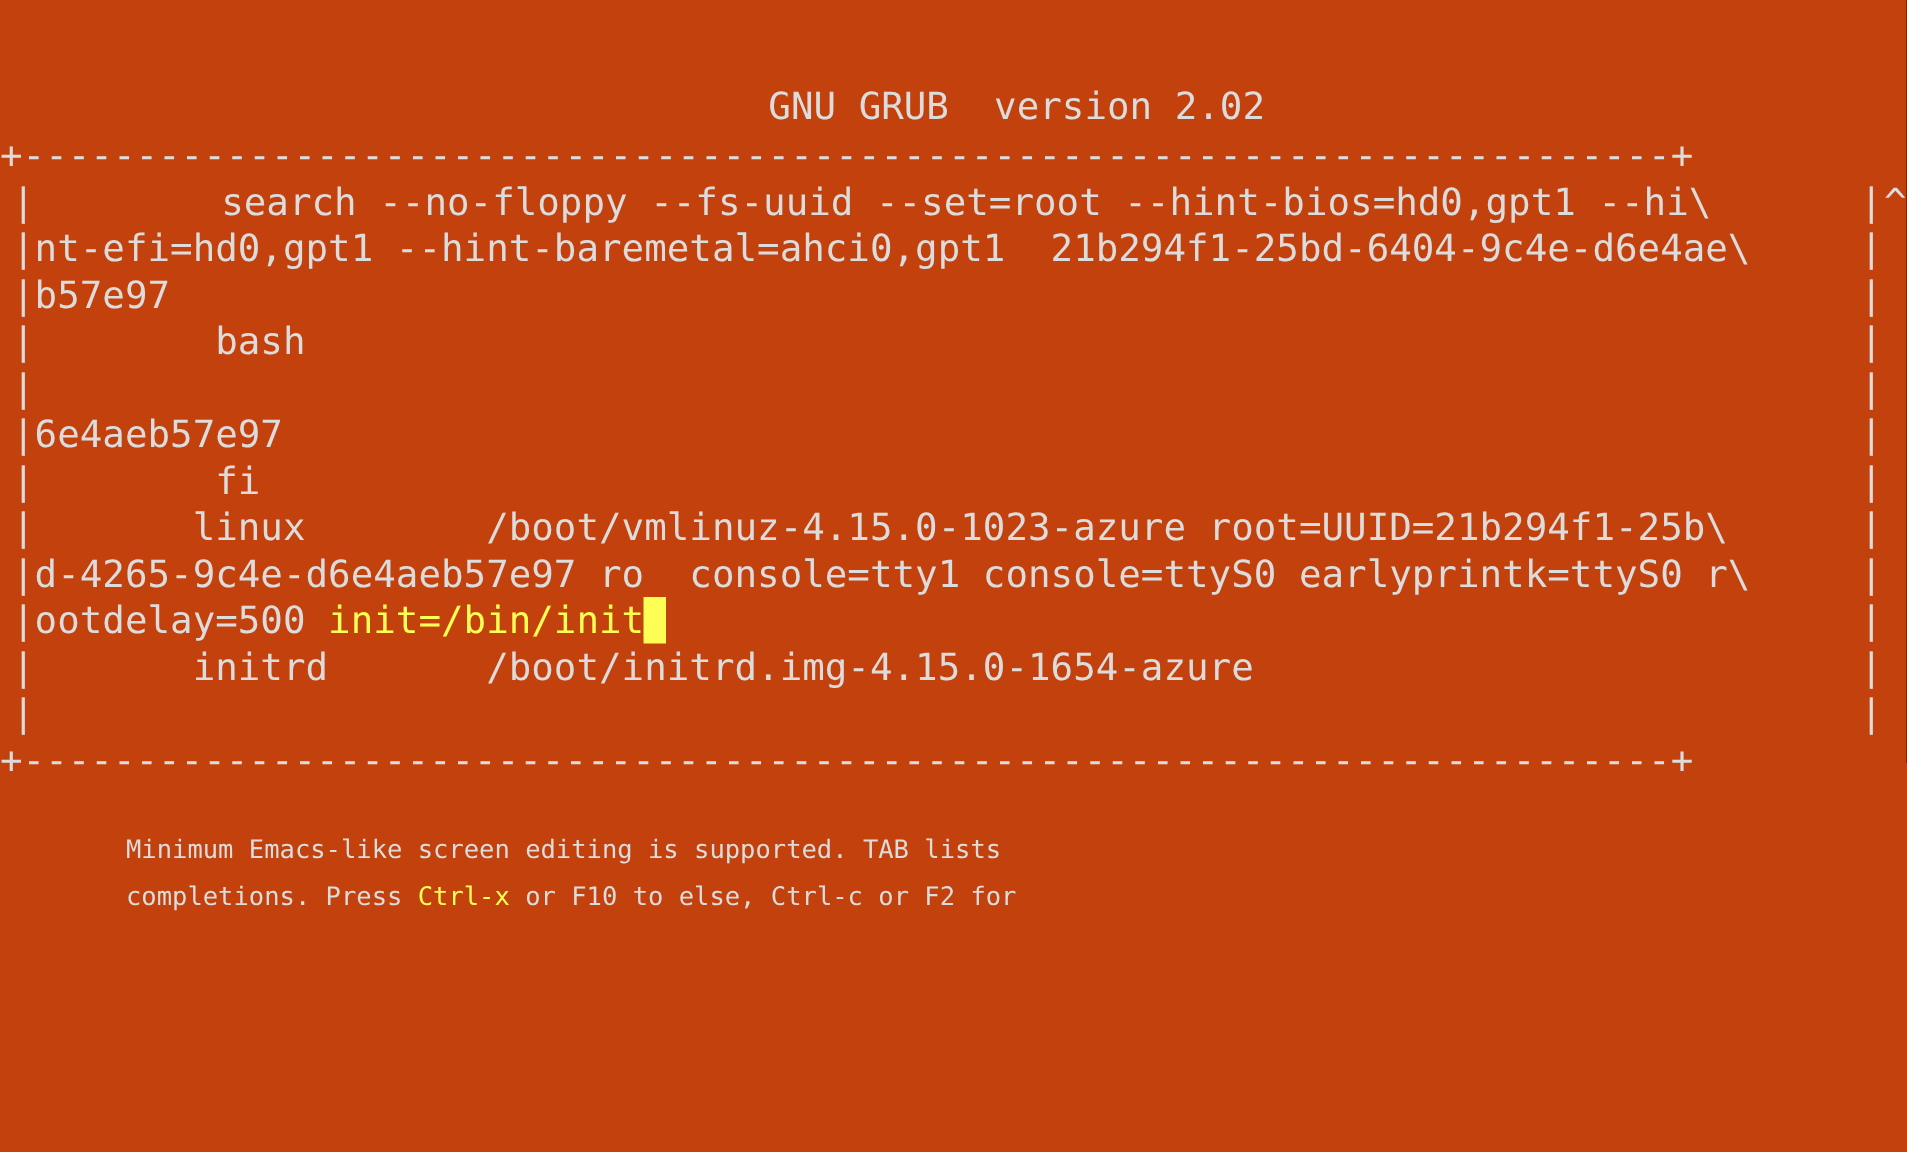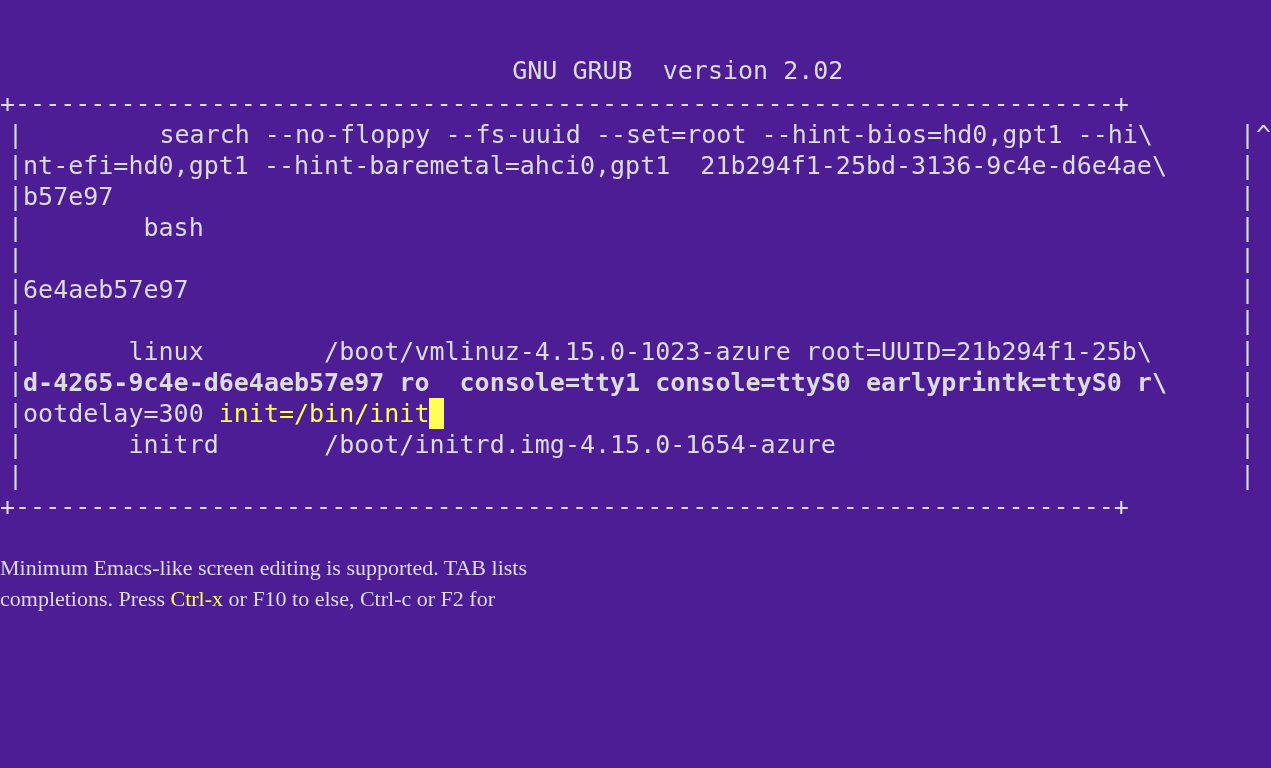--- a/index.html
+++ b/index.html
@@ -11,21 +11,21 @@
   body {
     width: 1271px;
     height: 768px;
     overflow: hidden;
     font-family: "DejaVu Sans Mono", "Liberation Mono", monospace;
   }
   .screen {
     position: relative;
     width: 1271px;
     height: 768px;
-    background: #4c1d95;
+    background: #c2410c;
     color: #d8d8d8;
   }
 
   
   .row {
     position: absolute;
     left: 0;
     width: 1271px;
     height: 31px;
     line-height: 31px;
@@ -102,50 +102,50 @@
   
   .help {
     position: absolute;
     left: 0;
     top: 552px;
     width: 1271px;
   }
   .helpline {
     height: 31px;
     line-height: 31px;
-    font-size: 22px;
+    font-size: 17px;
     white-space: pre;
+    padding-left: 84px;
     color: #dcdcdc;
-    font-family: Liberation Serif, serif;
   }
 </style>
 </head>
 <body>
 
 <div class="screen">
 
   <div class="row title-row">
     <span class="title-inner">GNU GRUB  version 2.02</span>
   </div>
 
   <div class="box">
 
     <div class="boxline border-row">+-------------------------------------------------------------------------+</div>
 
     <div id="box-lines">
-        <div class="boxline"><span class="rail-l">|</span><span class="content" style="left: 24px; text-align: right;"><span> </span><span>        search --no-floppy --fs-uuid --set=root --hint-bios=hd0,gpt1 --hi\</span></span><span class="rail-r">|</span><span class="scrollmark">^</span></div>
-        <div class="boxline"><span class="rail-l">|</span><span class="content" style="left: 8px;"><span> </span><span>nt-efi=hd0,gpt1 --hint-baremetal=ahci0,gpt1  21b294f1-25bd-3136-9c4e-d6e4ae\</span></span><span class="rail-r">|</span></div>
+        <div class="boxline"><span class="rail-l">|</span><span class="content" style="left: 12px; text-align: right;"><span> </span><span>        search --no-floppy --fs-uuid --set=root --hint-bios=hd0,gpt1 --hi\</span></span><span class="rail-r">|</span><span class="scrollmark">^</span></div>
+        <div class="boxline"><span class="rail-l">|</span><span class="content" style="left: 8px;"><span> </span><span>nt-efi=hd0,gpt1 --hint-baremetal=ahci0,gpt1  21b294f1-25bd-6404-9c4e-d6e4ae\</span></span><span class="rail-r">|</span></div>
         <div class="boxline"><span class="rail-l">|</span><span class="content" style="left: 8px;"><span> </span><span>b57e97</span></span><span class="rail-r">|</span></div>
         <div class="boxline"><span class="rail-l">|</span><span class="content" style="left: 8px;"><span> </span><span>        bash</span></span><span class="rail-r">|</span></div>
         <div class="boxline"><span class="rail-l">|</span><span class="rail-r">|</span></div>
         <div class="boxline"><span class="rail-l">|</span><span class="content" style="left: 8px; text-align: right;"><span> </span><span>6e4aeb57e97</span></span><span class="rail-r">|</span></div>
-        <div class="boxline"><span class="rail-l">|</span><span class="rail-r">|</span></div>
+        <div class="boxline"><span class="rail-l">|</span><span class="content" style="left: 8px;"><span> </span><span>        fi</span></span><span class="rail-r">|</span></div>
         <div class="boxline"><span class="rail-l">|</span><span class="content" style="left: 8px;"><span> </span><span>       linux        /boot/vmlinuz-4.15.0-1023-azure root=UUID=21b294f1-25b\</span></span><span class="rail-r">|</span></div>
-        <div class="boxline"><span class="rail-l">|</span><span class="content" style="left: 8px; font-weight: bold;"><span> </span><span>d-4265-9c4e-d6e4aeb57e97 ro  console=tty1 console=ttyS0 earlyprintk=ttyS0 r\</span></span><span class="rail-r">|</span></div>
-        <div class="boxline"><span class="rail-l">|</span><span class="content" style="left: 8px;"><span> </span><span>ootdelay=300 </span><span class="yellow">init=/bin/init</span><span class="cursor"> </span></span><span class="rail-r">|</span></div>
+        <div class="boxline"><span class="rail-l">|</span><span class="content" style="left: 8px;"><span> </span><span>d-4265-9c4e-d6e4aeb57e97 ro  console=tty1 console=ttyS0 earlyprintk=ttyS0 r\</span></span><span class="rail-r">|</span></div>
+        <div class="boxline"><span class="rail-l">|</span><span class="content" style="left: 8px;"><span> </span><span>ootdelay=500 </span><span class="yellow">init=/bin/init</span><span class="cursor"> </span></span><span class="rail-r">|</span></div>
         <div class="boxline"><span class="rail-l">|</span><span class="content" style="left: 8px;"><span> </span><span>       initrd       /boot/initrd.img-4.15.0-1654-azure</span></span><span class="rail-r">|</span></div>
         <div class="boxline"><span class="rail-l">|</span><span class="content" style="left: 8px;"><span> </span></span><span class="rail-r">|</span></div>
       </div>
 
     <div class="boxline border-row">+-------------------------------------------------------------------------+</div>
   </div>
 
   <div class="help">
     <div class="helpline"><span>Minimum Emacs-like screen editing is supported. TAB lists</span></div>
     <div class="helpline"><span>completions. Press </span><span class="yellow">Ctrl-x</span><span> or F10 to else, Ctrl-c or F2 for</span></div>

